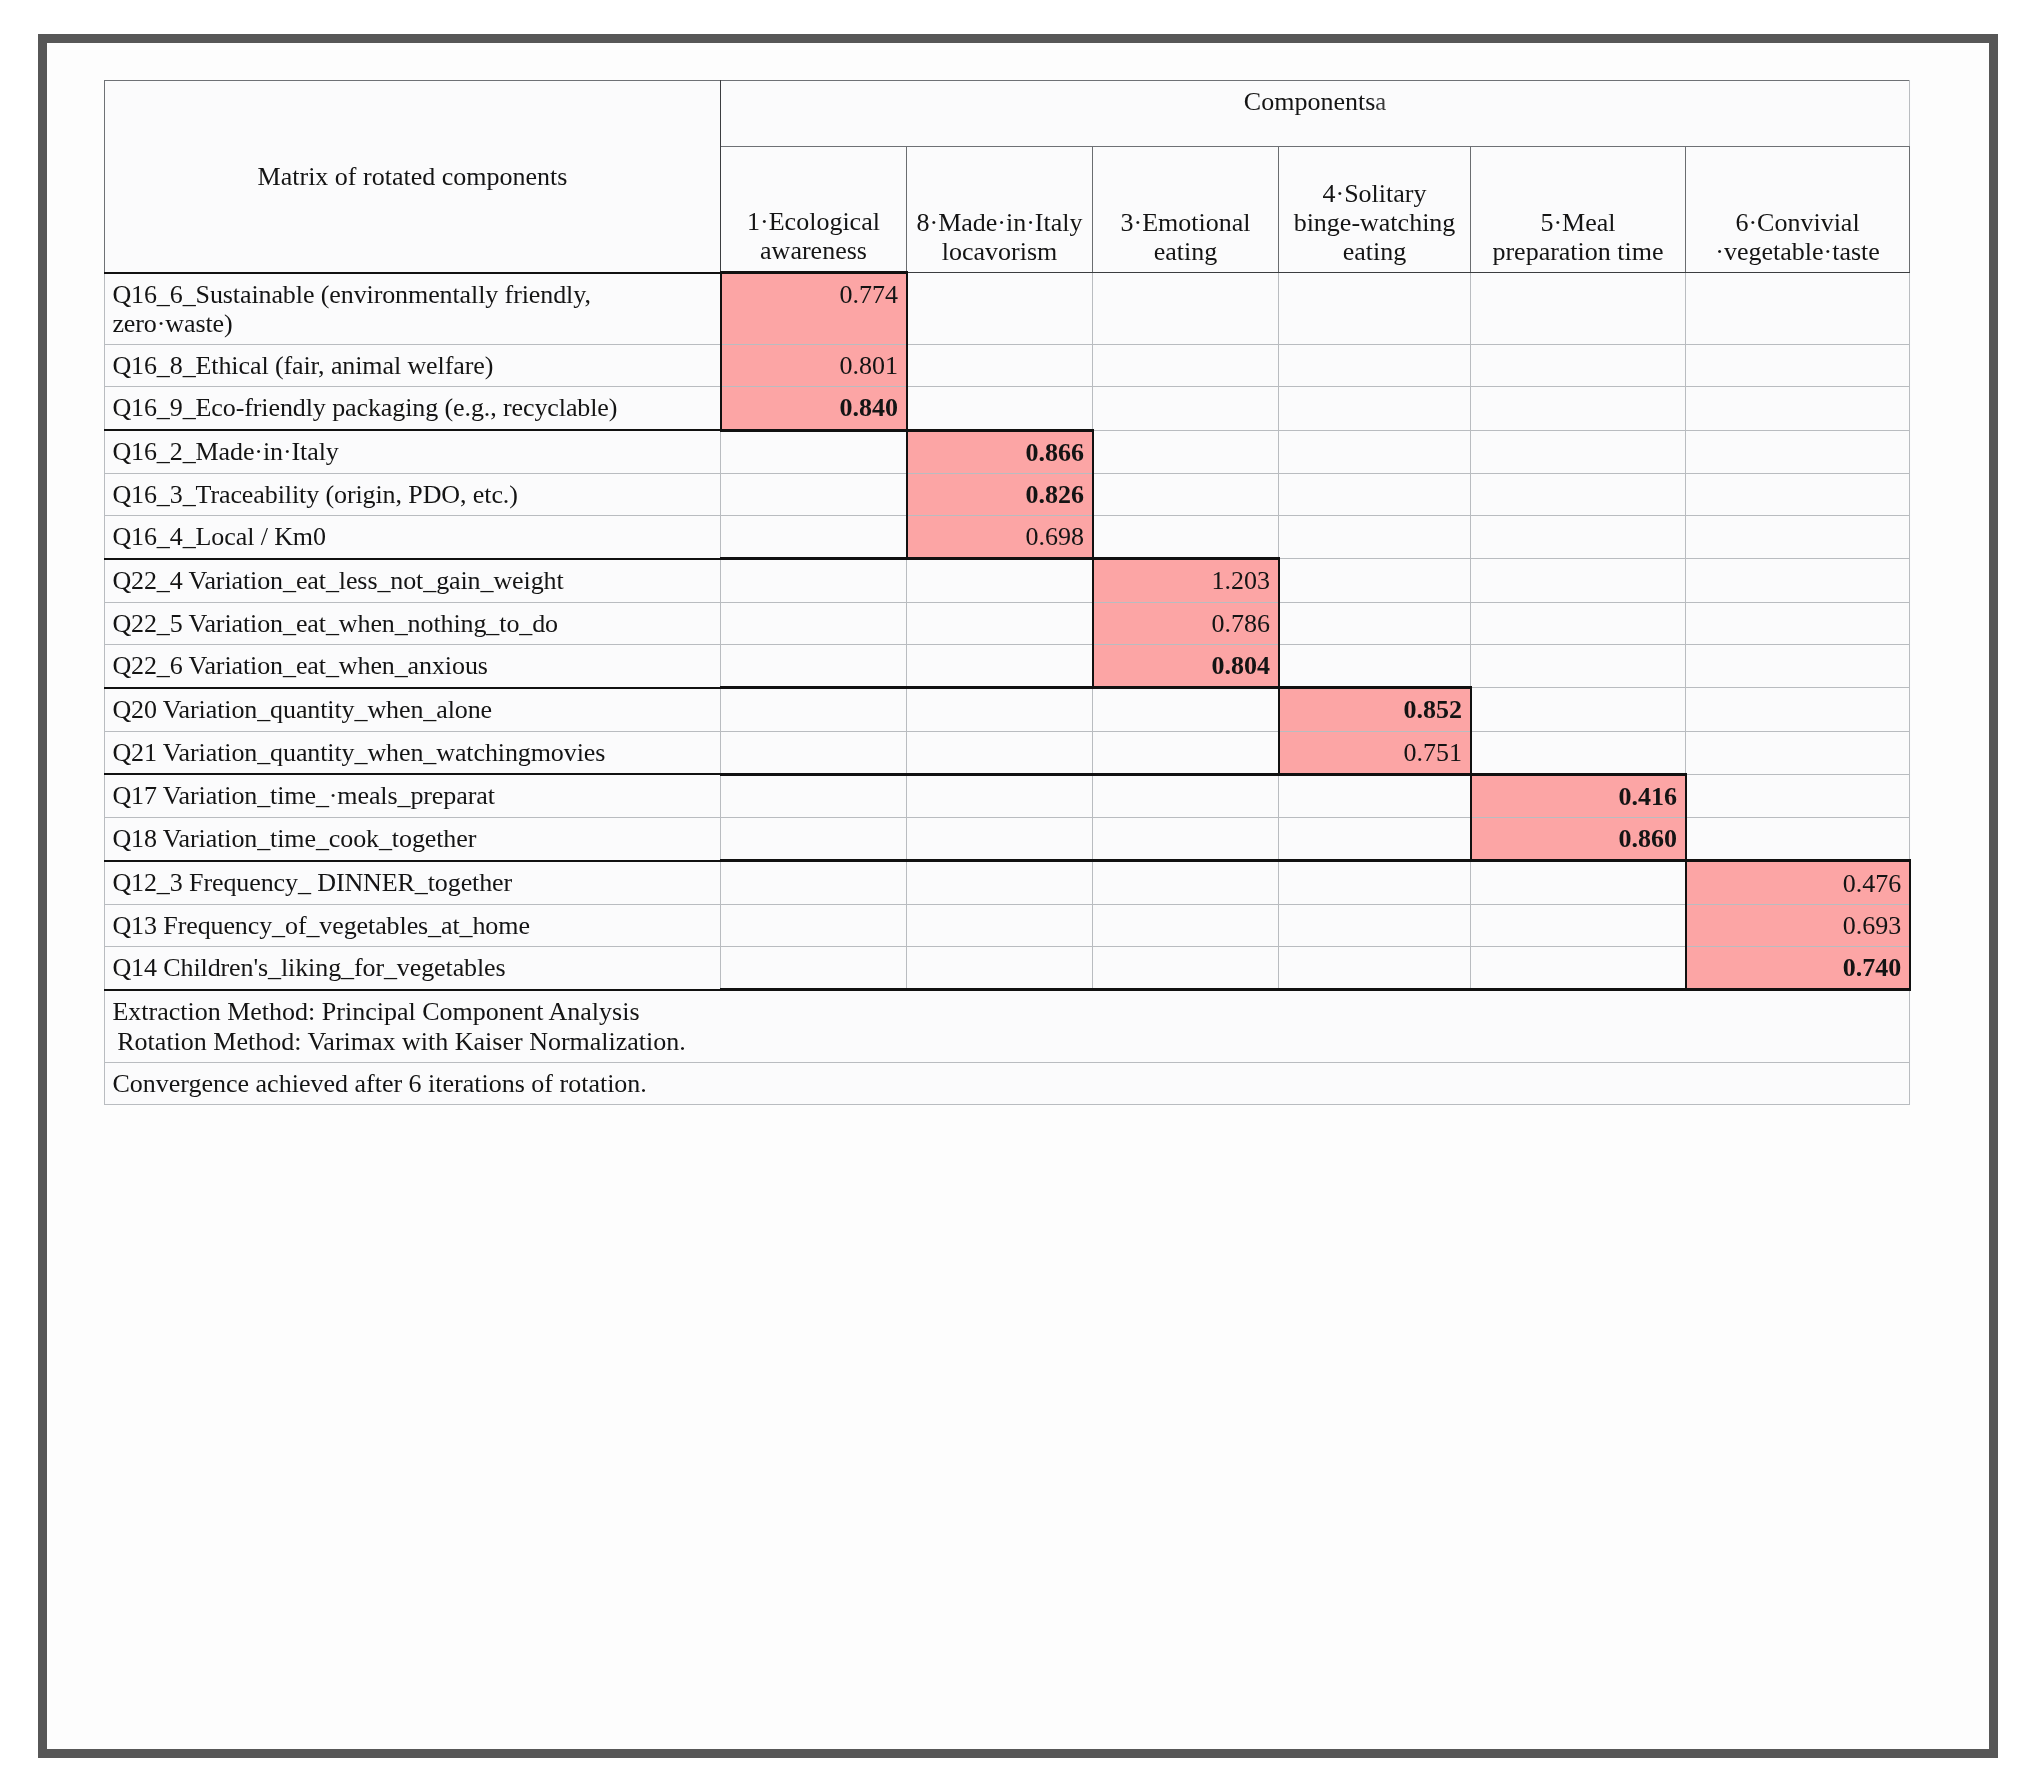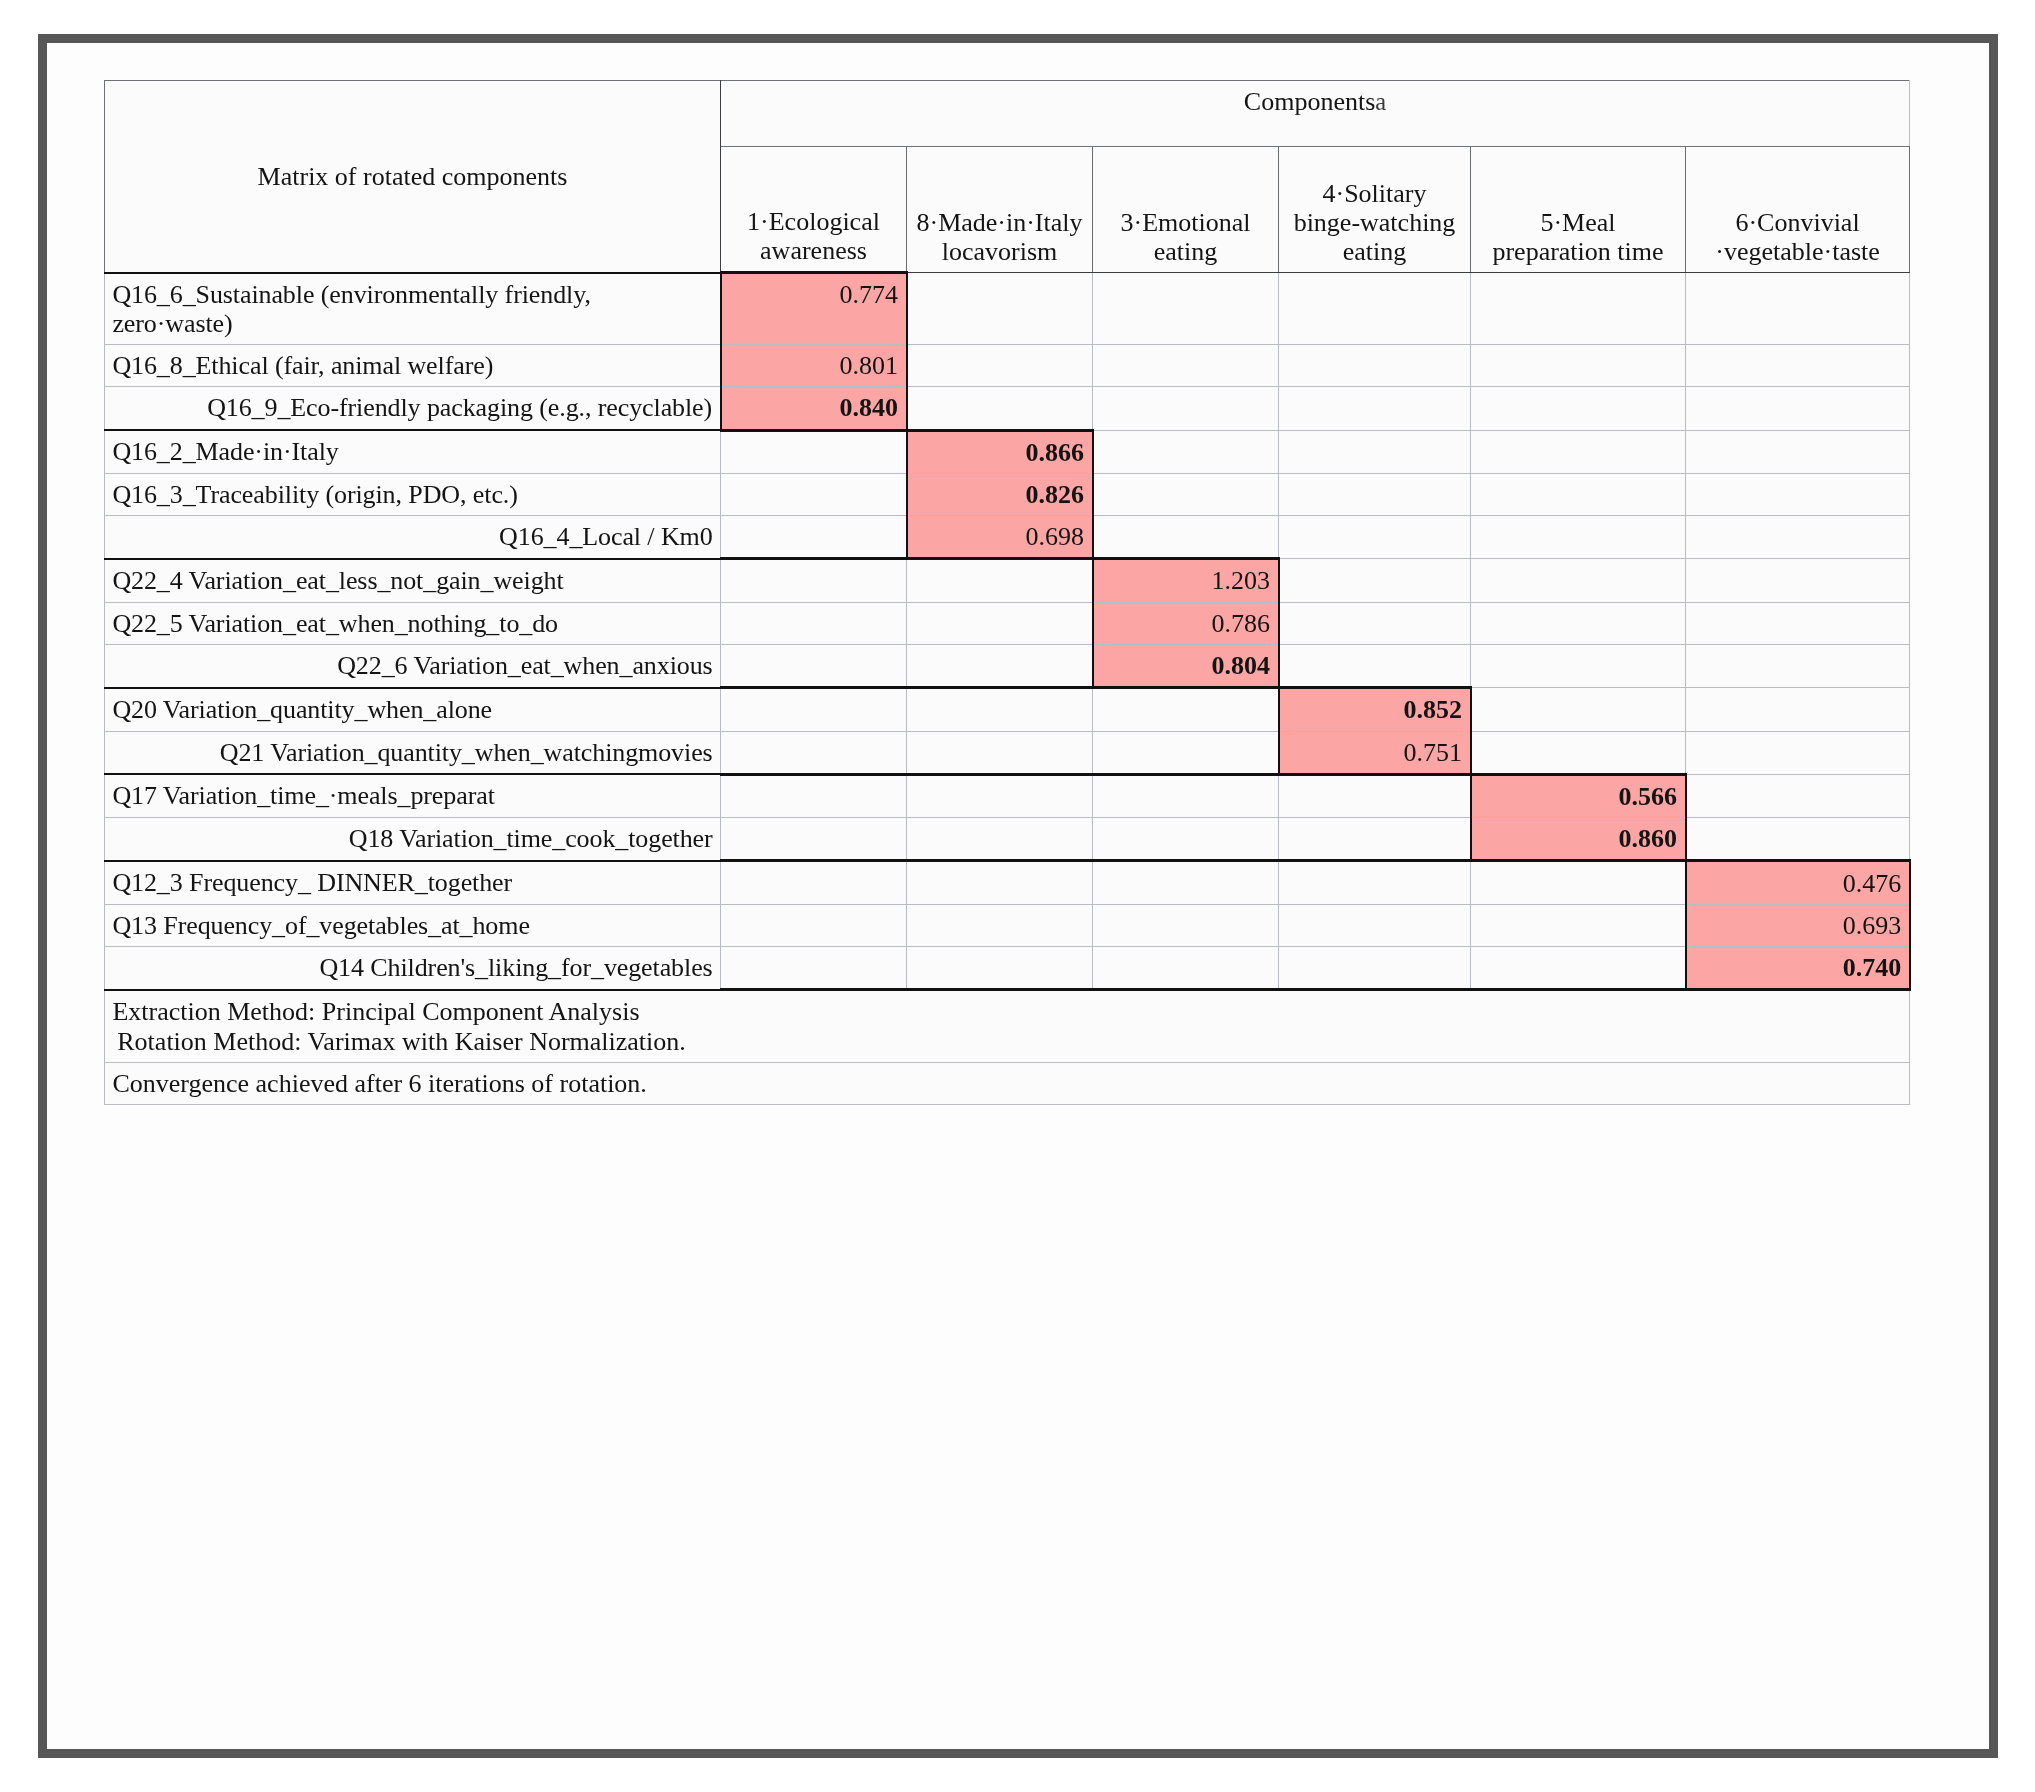--- a/index.html
+++ b/index.html
@@ -119,21 +119,21 @@
   }
   td.val.b { font-weight: bold; }
 
   
   .blk-top    { border-top: 3.1px solid #111 !important; }
   .blk-bottom { border-bottom: 3.1px solid #111 !important; }
   .blk-left   { border-left: 2.5px solid #111 !important; }
   .blk-right  { border-right: 2.5px solid #111 !important; }
 
   tr.grp-first td.label { border-top: 2.5px solid #111; }
-  tr.grp-last  td.label { border-bottom: 2.5px solid #111; text-align: right; }
+  tr.grp-last  td.label { border-bottom: 2.5px solid #111; }
 
   
   td.note {
     background: #fbfbfc;
     font-size: 26px;
     line-height: 1.2;
     border-left: 1.2px solid #6e7175;
     border-right: 1.2px solid #6e7175;
     border-top: 2.5px solid #111;
     border-bottom: 1.2px solid #6e7175;
@@ -284,21 +284,21 @@
               <td class="val active blk-bottom blk-left blk-right">0.751</td>
               <td class="val"></td>
               <td class="val"></td>
             </tr>
             <tr class="grp-first">
               <td class="label">Q17 Variation_time_·meals_preparat</td>
               <td class="val blk-top"></td>
               <td class="val blk-top"></td>
               <td class="val blk-top"></td>
               <td class="val blk-top"></td>
-              <td class="val active b blk-top blk-left blk-right">0.566</td>
+              <td class="val active b blk-top blk-left blk-right">0.416</td>
               <td class="val"></td>
             </tr>
             <tr class="grp-last">
               <td class="label">Q18 Variation_time_cook_together</td>
               <td class="val blk-bottom"></td>
               <td class="val blk-bottom"></td>
               <td class="val blk-bottom"></td>
               <td class="val blk-bottom"></td>
               <td class="val active b blk-bottom blk-left blk-right">0.860</td>
               <td class="val"></td>

